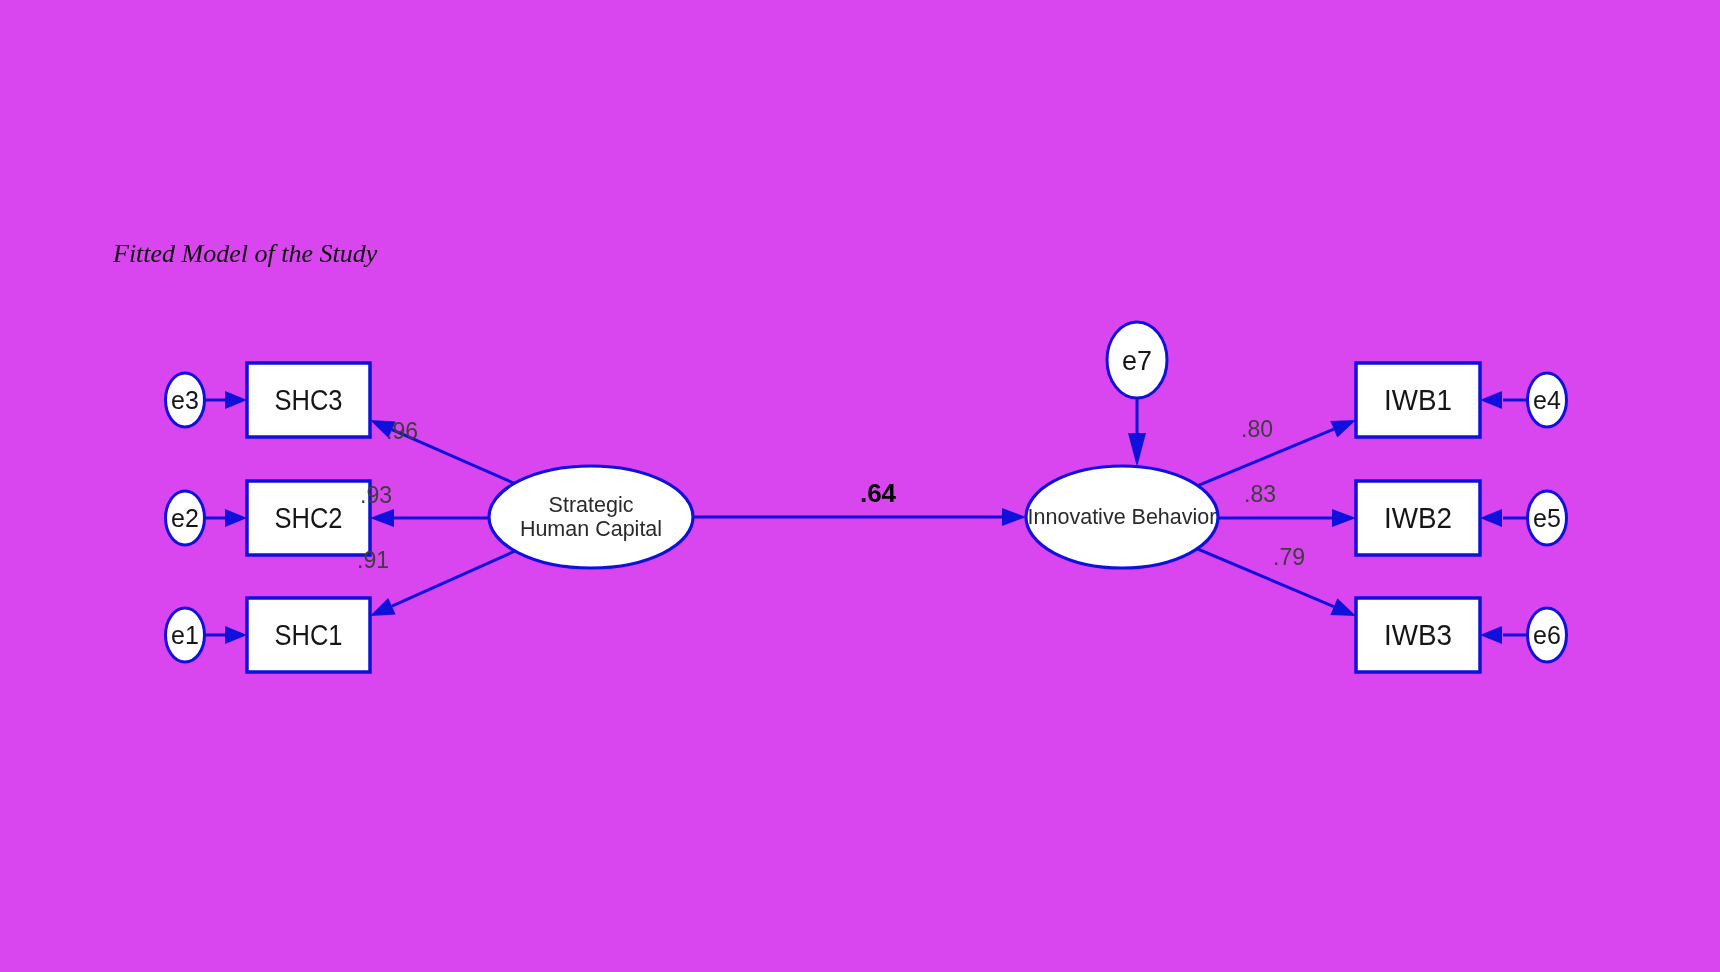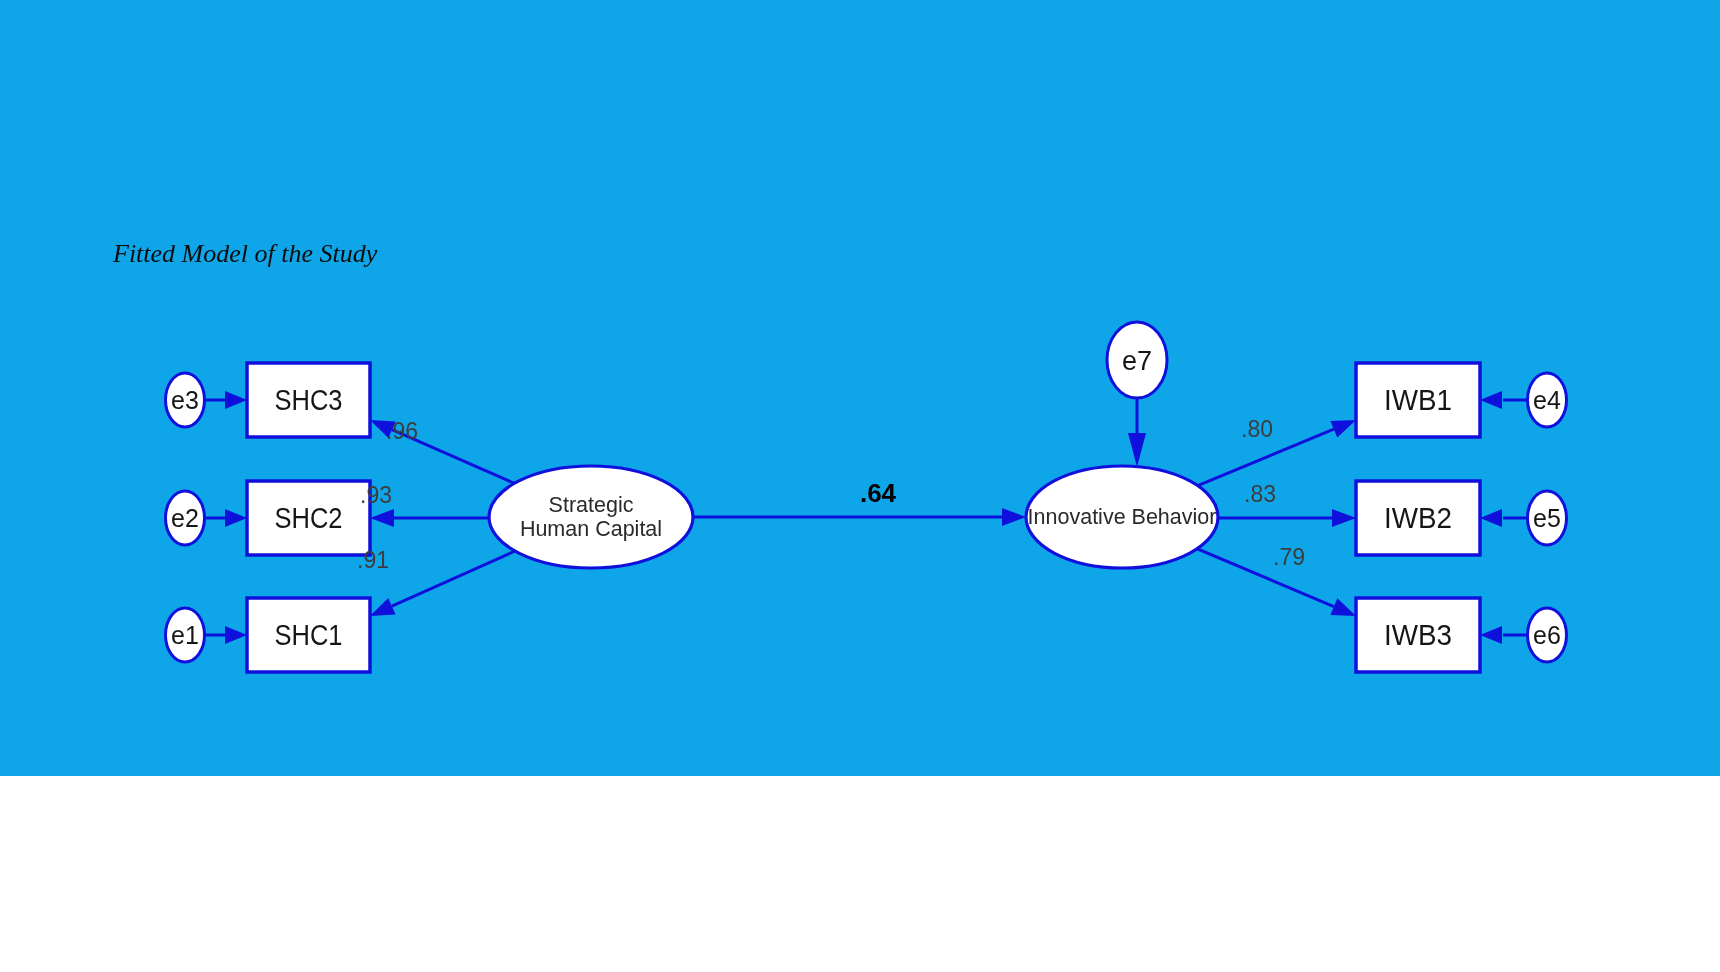--- a/index.html
+++ b/index.html
@@ -3,22 +3,22 @@
 <meta charset="utf-8">
 <style>
   html, body {
     margin: 0;
     padding: 0;
     background: #ffffff;
   }
   .stage {
     position: relative;
     width: 1720px;
-    height: 776px;
-    background: #0ea5e9;
+    height: 972px;
+    background: #d946ef;
     overflow: hidden;
     font-family: "Liberation Sans", "DejaVu Sans", sans-serif;
   }
   svg { display: block; }
 
   
   .blue-line   { stroke: #1010dd; stroke-width: 3;   fill: none; }
   .blue-line-thick { stroke: #1010dd; stroke-width: 3.2; fill: none; }
   .blue-head   { fill: #1010dd; stroke: none; }
   .node-rect   { fill: #ffffff; stroke: #1010dd; stroke-width: 3.5; }

